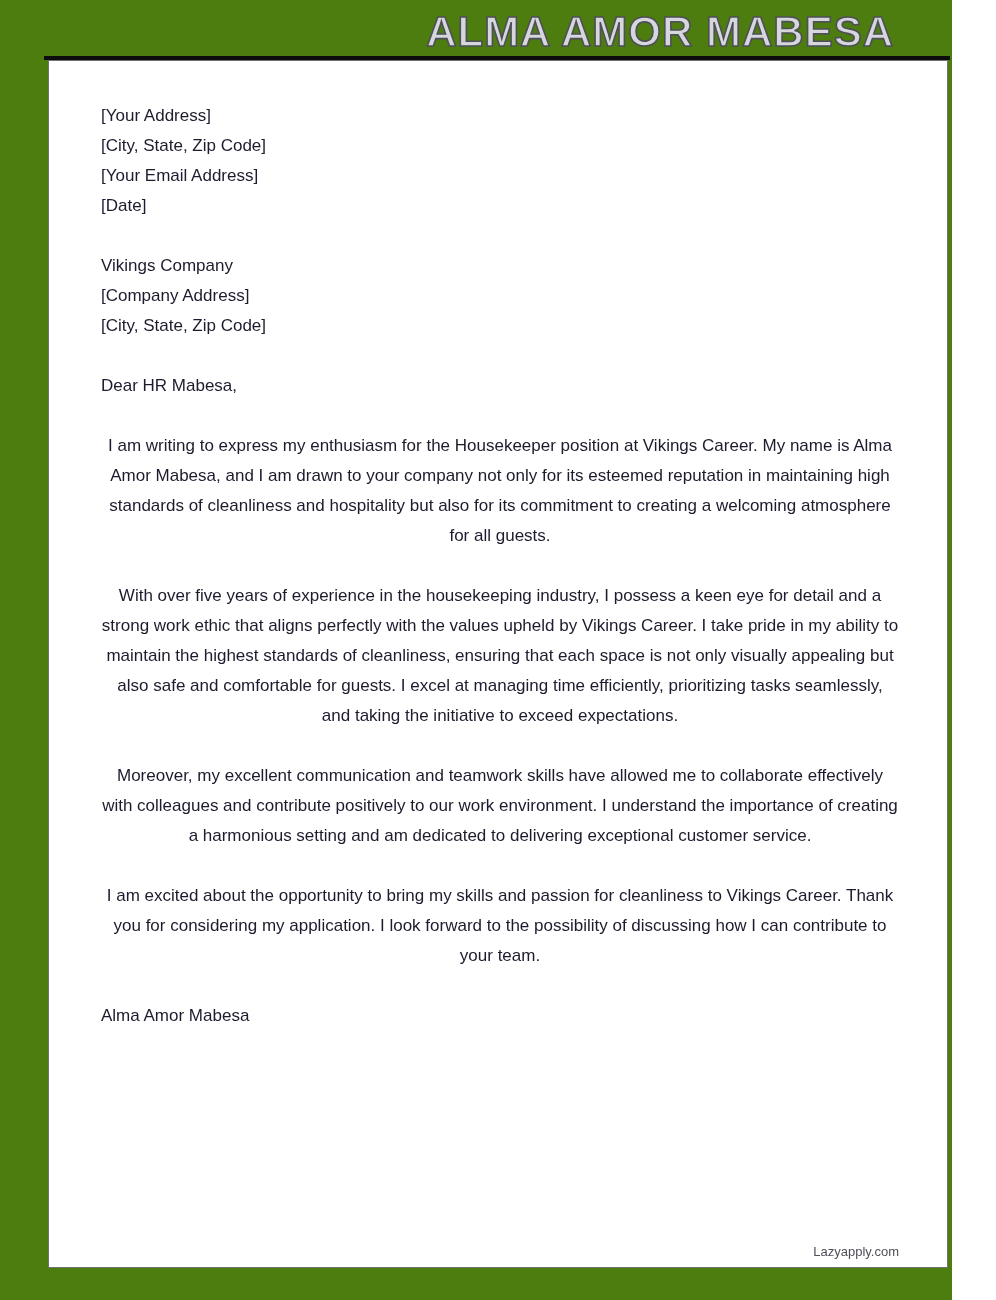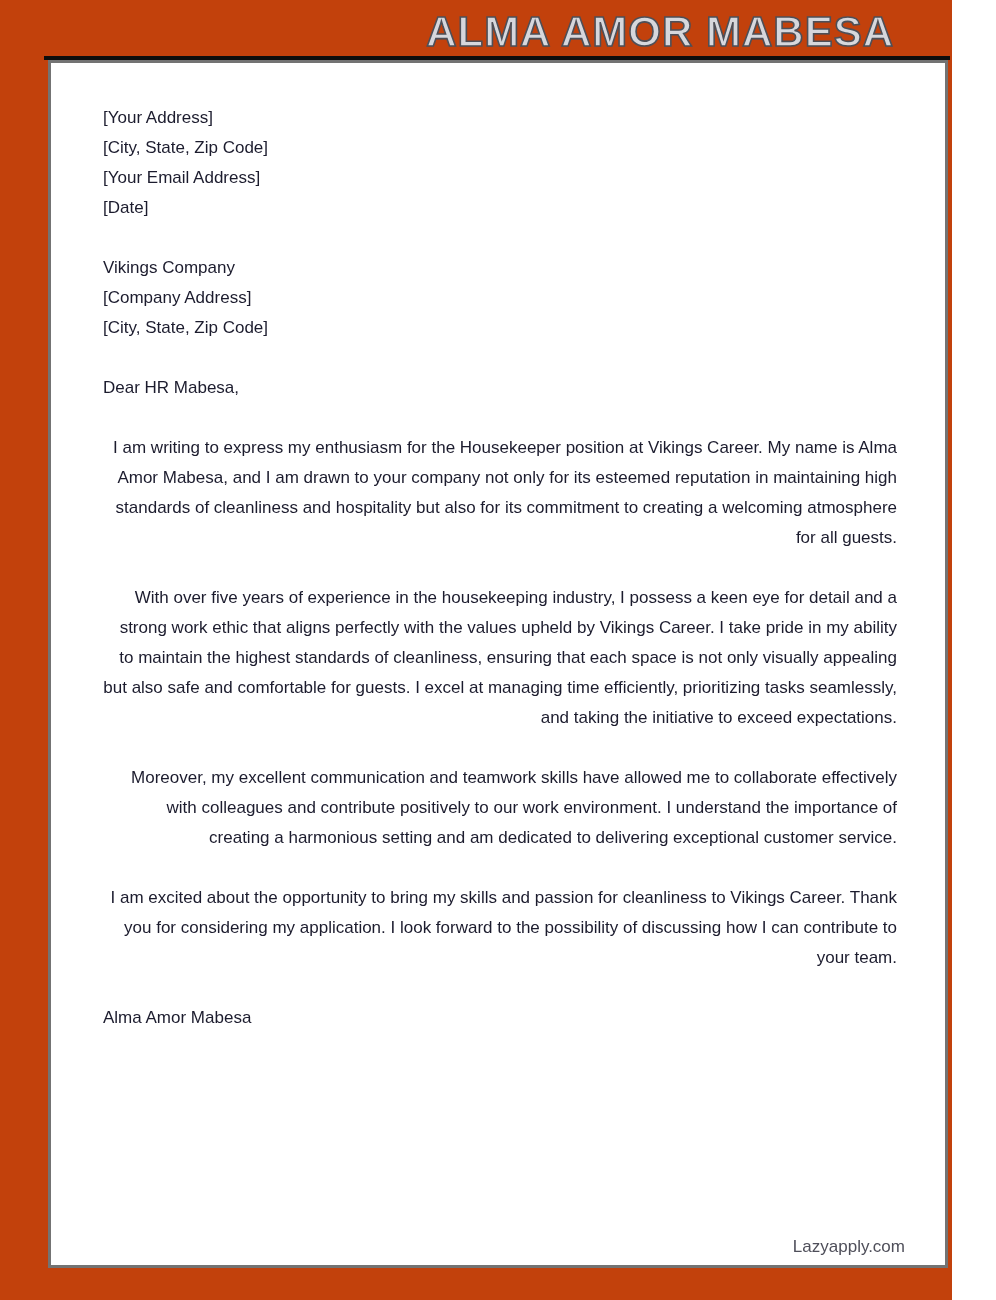--- a/index.html
+++ b/index.html
@@ -5,21 +5,21 @@
   * { margin: 0; padding: 0; box-sizing: border-box; }
 
   html, body {
     font-family: "Liberation Sans", sans-serif;
   }
 
   .canvas {
     position: relative;
     width: 952px;
     height: 1300px;
-    background: #c2410c;
+    background: #4d7c0f;
     overflow: hidden;
   }
 
   .header {
     position: absolute;
     top: 0;
     left: 0;
     right: 0;
     height: 57px;
   }
@@ -46,55 +46,55 @@
     background: #0d0d0d;
   }
 
   .page {
     position: absolute;
     top: 60px;
     left: 48px;
     width: 900px;
     height: 1208px;
     background: #ffffff;
-    border: 3px solid #737373;
+    border: 1px solid #737373;
   }
 
   .content {
     padding: 40px 48px 0 52px;
     color: #1c1c2e;
     font-size: 17px;
     line-height: 30px;
   }
 
   .block {
     margin-bottom: 30px;
   }
 
   .paragraph {
     margin-bottom: 30px;
     max-width: 800px;
-    text-align: right;
+    text-align: center;
   }
 
   .line {
     white-space: nowrap;
   }
 
   .date-link {
     margin-top: 12px;
     color: #2b7fe3;
     cursor: pointer;
   }
 
   .watermark {
     position: absolute;
-    right: 40px;
+    right: 48px;
     bottom: 8px;
-    font-size: 17px;
+    font-size: 13px;
     color: #4f4f5a;
     text-align: right;
   }
 </style>
 </head>
 <body>
 
 <div class="canvas">
 
   <div class="header">

